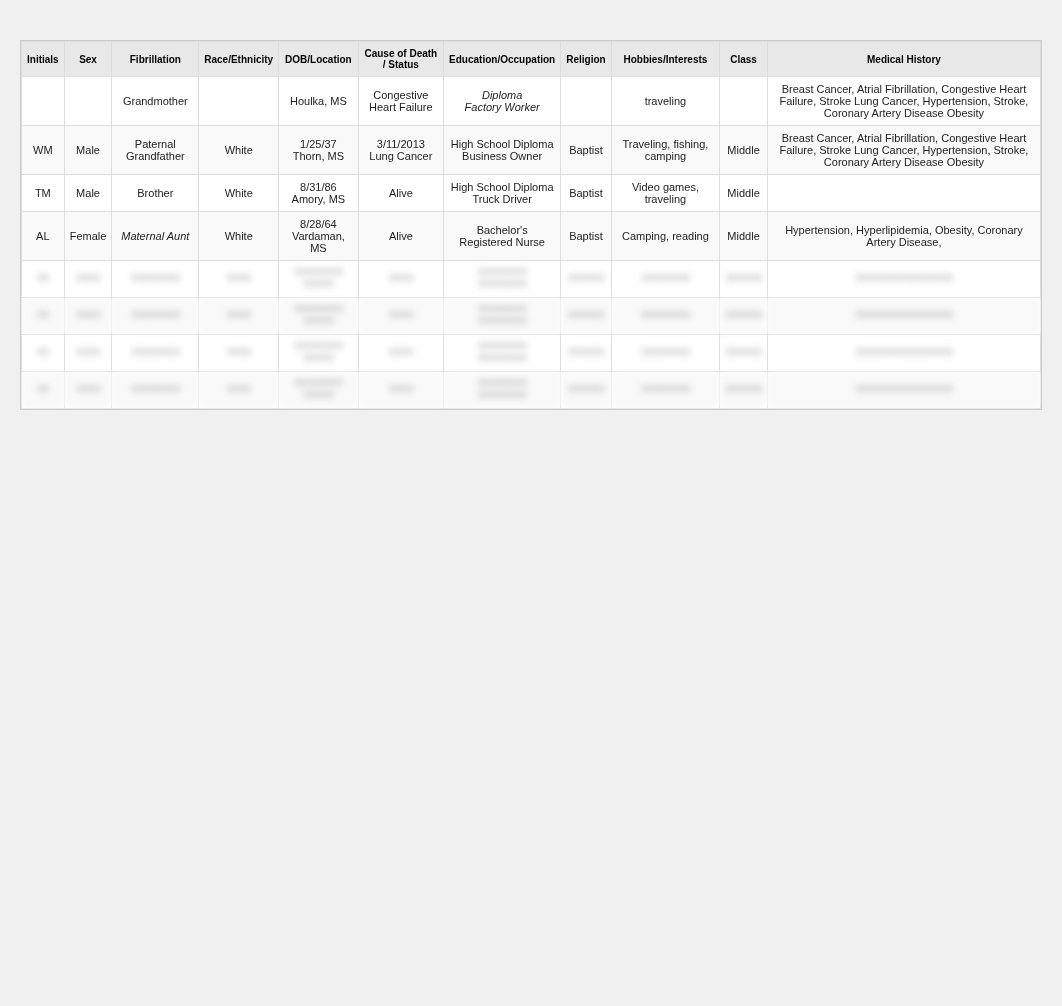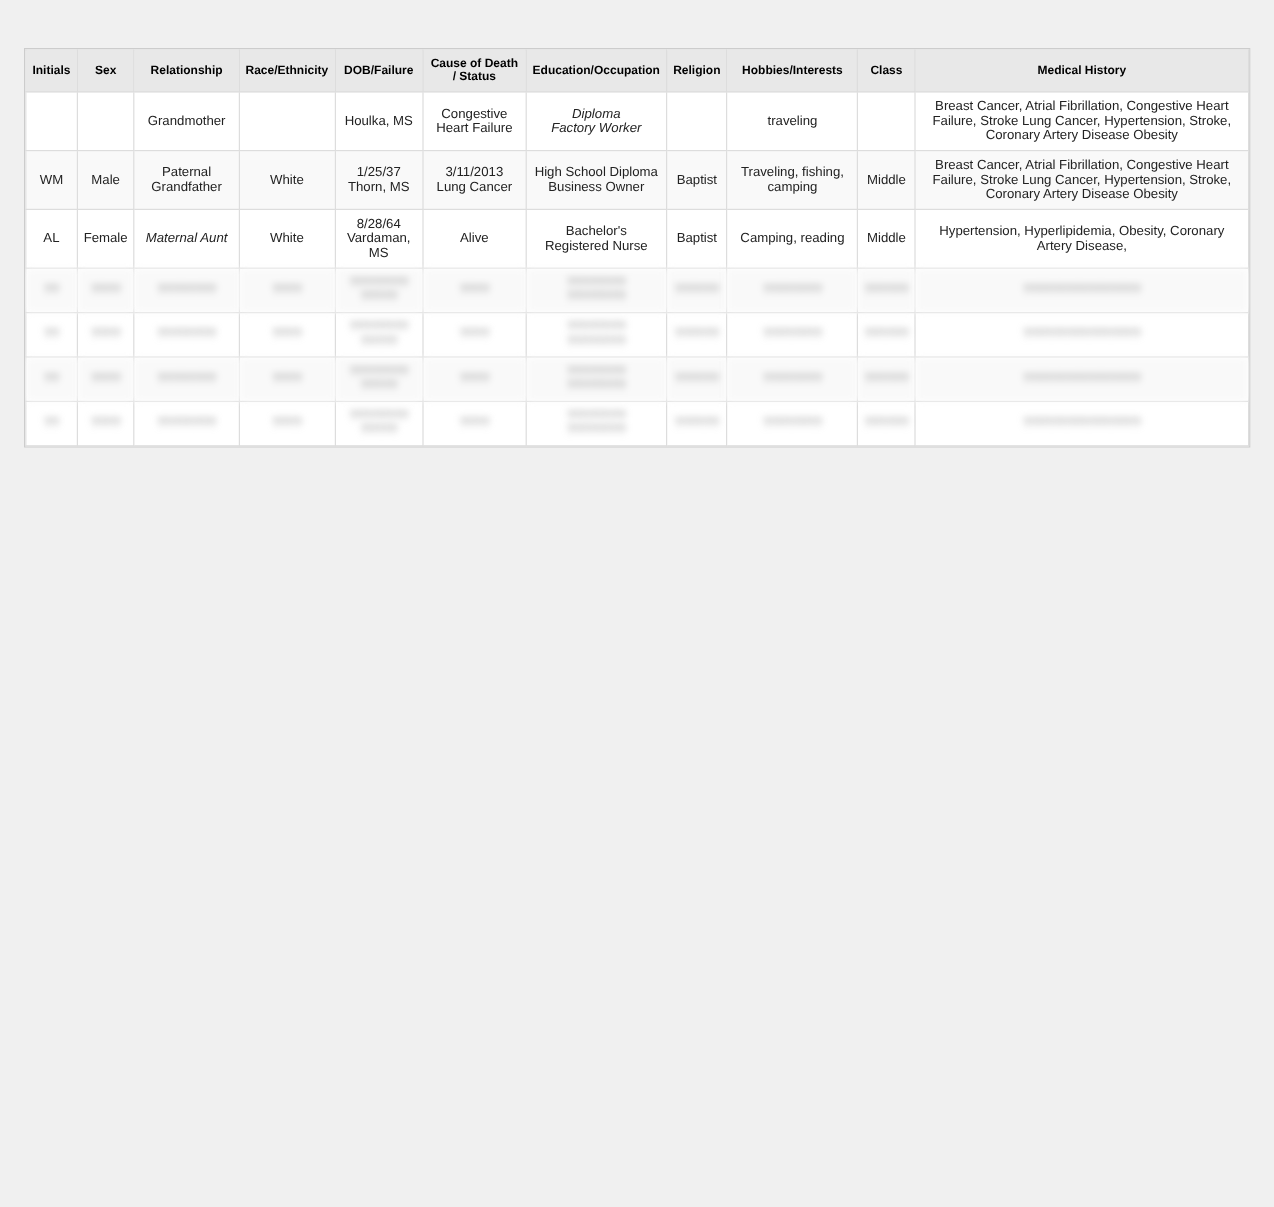--- a/index.html
+++ b/index.html
@@ -49,23 +49,23 @@
 </head>
 <body>
 
 <div class="page-container">
   <div class="table-wrapper">
     <table>
       <thead>
         <tr>
           <th>Initials</th>
           <th>Sex</th>
-          <th>Relationship</th>
+          <th>Fibrillation</th>
           <th>Race/Ethnicity</th>
-          <th>DOB/Failure</th>
+          <th>DOB/Location</th>
           <th>Cause of Death / Status</th>
           <th>Education/Occupation</th>
           <th>Religion</th>
           <th>Hobbies/Interests</th>
           <th>Class</th>
           <th>Medical History</th>
         </tr>
       </thead>
       <tbody id="table-body">
       <tr class="row-normal">
@@ -90,20 +90,35 @@
             <td style="white-space: pre-wrap;">1/25/37
 Thorn, MS</td>
             <td style="white-space: pre-wrap;">3/11/2013
 Lung Cancer</td>
             <td style="white-space: pre-wrap;">High School Diploma
 Business Owner</td>
             <td style="white-space: pre-wrap;">Baptist</td>
             <td style="white-space: pre-wrap;">Traveling, fishing, camping</td>
             <td style="white-space: pre-wrap;">Middle</td>
             <td style="white-space: pre-wrap;">Breast Cancer, Atrial Fibrillation, Congestive Heart Failure, Stroke Lung Cancer, Hypertension, Stroke, Coronary Artery Disease Obesity</td>
+          </tr>
+          <tr class="row-normal">
+            <td style="white-space: pre-wrap;">TM</td>
+            <td style="white-space: pre-wrap;">Male</td>
+            <td style="white-space: pre-wrap;">Brother</td>
+            <td style="white-space: pre-wrap;">White</td>
+            <td style="white-space: pre-wrap;">8/31/86
+Amory, MS</td>
+            <td style="white-space: pre-wrap;">Alive</td>
+            <td style="white-space: pre-wrap;">High School Diploma
+Truck Driver</td>
+            <td style="white-space: pre-wrap;">Baptist</td>
+            <td style="white-space: pre-wrap;">Video games, traveling</td>
+            <td style="white-space: pre-wrap;">Middle</td>
+            <td style="white-space: pre-wrap;"></td>
           </tr>
           <tr class="row-normal">
             <td style="white-space: pre-wrap;">AL</td>
             <td style="white-space: pre-wrap;">Female</td>
             <td style="white-space: pre-wrap; font-style: italic;">Maternal Aunt</td>
             <td style="white-space: pre-wrap;">White</td>
             <td style="white-space: pre-wrap;">8/28/64
 Vardaman, MS</td>
             <td style="white-space: pre-wrap;">Alive</td>
             <td style="white-space: pre-wrap;">Bachelor's

